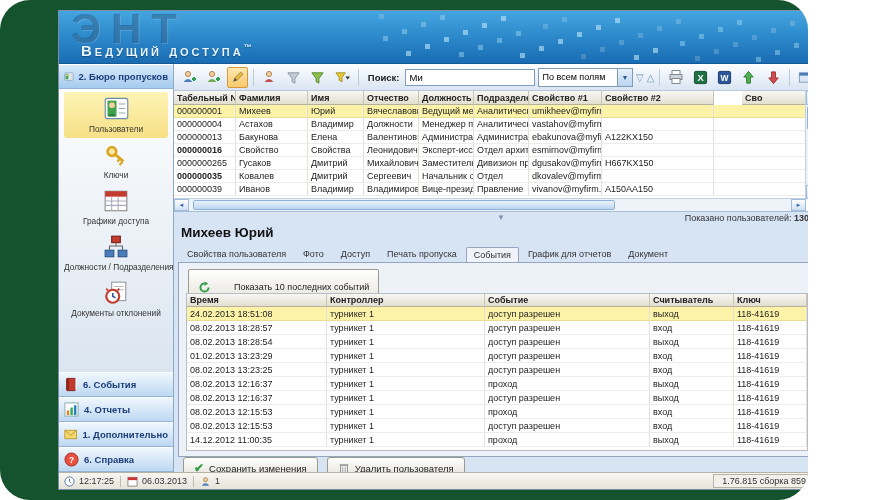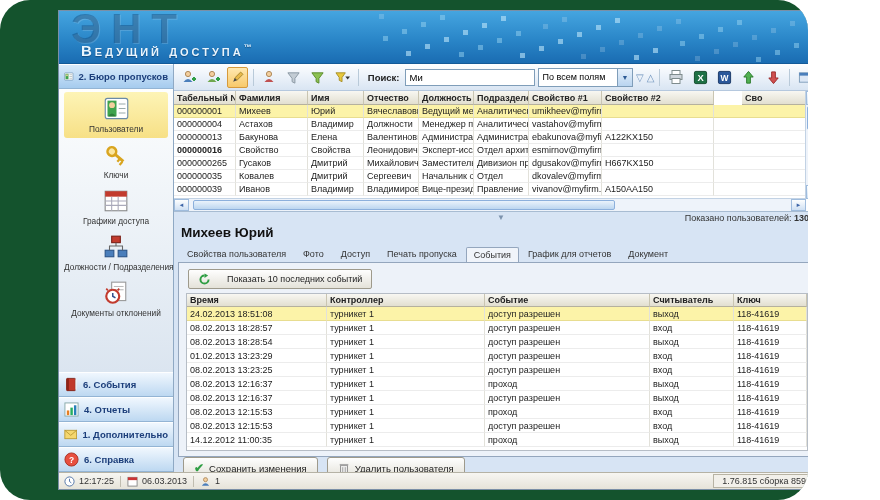--- a/index.html
+++ b/index.html
@@ -61,21 +61,21 @@
   .det{flex:1;display:flex;flex-direction:column;background:#d7e4f4;min-height:0;}
   .istrip{flex:0 0 13px;position:relative;font-size:9px;color:#333;}
   .istrip .cnt{position:absolute;right:6px;top:1px;}
   .istrip .cnt b{font-weight:bold;}
   .istrip .spl{position:absolute;left:50%;top:1px;color:#7d93ad;font-size:8px;cursor:pointer;}
   .dtitle{flex:0 0 19px;font-size:13.5px;font-weight:bold;color:#111;padding-left:7px;}
   .tabs{flex:0 0 18px;display:flex;align-items:flex-end;padding-left:5px;gap:1px;}
   .tab{font-size:9px;color:#333;padding:2px 7px 3px;cursor:pointer;border:1px solid transparent;border-bottom:none;white-space:nowrap;}
   .tab.on{background:#f0f4fa;border-color:#94a6bd;border-radius:2px 2px 0 0;position:relative;top:1px;}
   .inner{flex:0 0 193px;margin:0 4px;border:1px solid #94a6bd;background:#edf2f9;position:relative;}
-  .showbtn{position:absolute;left:9px;top:6px;height:18px;display:flex;align-items:center;gap:16px;padding:0 9px;font-size:9px;color:#222;background:linear-gradient(180deg,#fefefe,#e4e2d9);border:1px solid #9e9a8c;border-radius:2px;cursor:pointer;}
+  .showbtn{position:absolute;left:9px;top:6px;height:18px;display:flex;align-items:center;gap:23px;padding:8px 9px;font-size:9px;color:#222;background:linear-gradient(180deg,#fefefe,#e4e2d9);border:1px solid #9e9a8c;border-radius:2px;cursor:pointer;}
   .etblw{position:absolute;left:7px;right:7px;top:30px;bottom:5px;background:#fff;border:1px solid #b6bdc6;overflow:hidden;}
   .etblw .trow{height:14px;line-height:14px;}
   .etblw .thead{height:13px;line-height:13px;}
   .bbtns{flex:1;display:flex;align-items:center;gap:9px;padding-left:9px;}
   .btn{height:20px;display:flex;align-items:center;gap:5px;padding:0 10px;font-size:9.5px;color:#222;background:linear-gradient(180deg,#fefefe,#e2e0d7);border:1px solid #9e9a8c;border-radius:3px;cursor:pointer;}
   .chk{color:#2f9e44;font-weight:bold;font-size:12px;}
 
   
   .stb{flex:0 0 16px;display:flex;align-items:center;background:linear-gradient(180deg,#f7f6f2,#e6e3d9);border-top:1px solid #b5b2a5;font-size:9px;color:#333;padding:0 5px;gap:6px;}
   .stb .dv{width:1px;height:11px;background:#c0bdb0;}
@@ -403,21 +403,21 @@
                 <div class="tcell" style="flex: 0 0 72px;">Гусаков</div>
                 <div class="tcell" style="flex: 0 0 56px;">Дмитрий</div>
                 <div class="tcell" style="flex: 0 0 55px;">Михайлович</div>
                 <div class="tcell" style="flex: 0 0 55px;">Заместитель</div>
                 <div class="tcell" style="flex: 0 0 55px;">Дивизион продаж и</div>
                 <div class="tcell" style="flex: 0 0 73px;">dgusakov@myfirm.or</div>
                 <div class="tcell" style="flex: 0 0 112px;">H667KX150</div>
                 <div class="tcell" style="flex: 1 1 93px;"></div>
               </div>
               <div class="trow">
-                <div class="tcell" style="flex: 0 0 62px;">000000035</div>
+                <div class="tcell" style="flex: 0 0 62px; font-weight: bold;">000000035</div>
                 <div class="tcell" style="flex: 0 0 72px;">Ковалев</div>
                 <div class="tcell" style="flex: 0 0 56px;">Дмитрий</div>
                 <div class="tcell" style="flex: 0 0 55px;">Сергеевич</div>
                 <div class="tcell" style="flex: 0 0 55px;">Начальник отдела</div>
                 <div class="tcell" style="flex: 0 0 55px;">Отдел</div>
                 <div class="tcell" style="flex: 0 0 73px;">dkovalev@myfirm.or</div>
                 <div class="tcell" style="flex: 0 0 112px;"></div>
                 <div class="tcell" style="flex: 1 1 93px;"></div>
               </div>
               <div class="trow">

